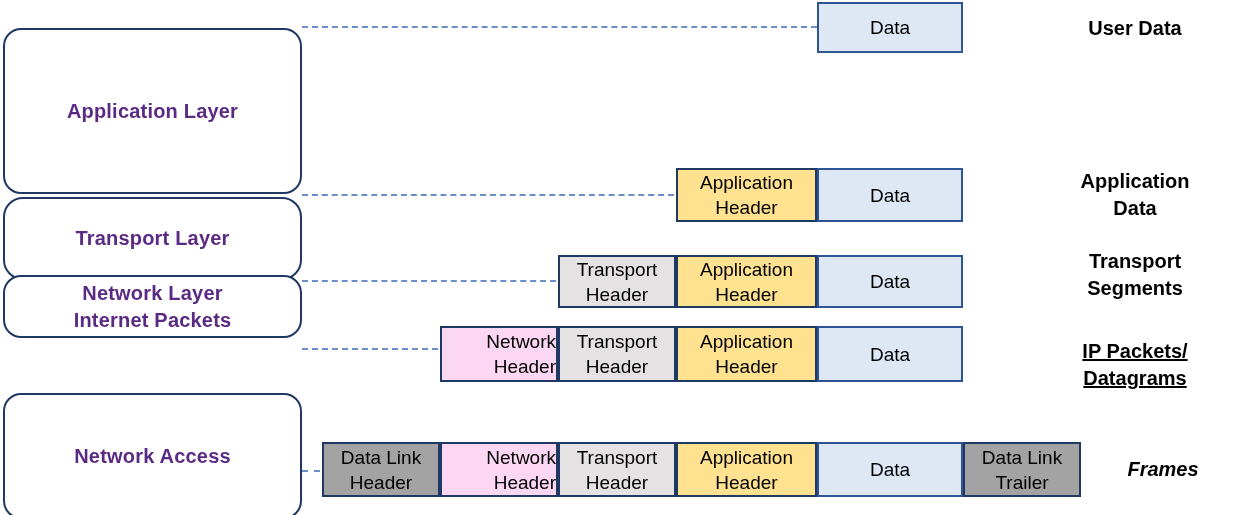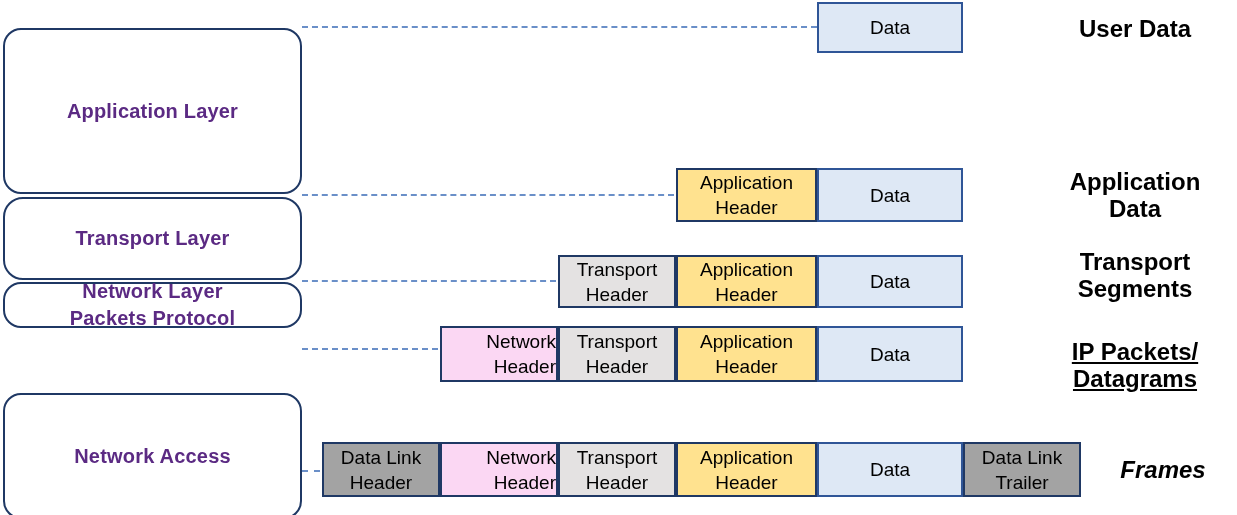--- a/index.html
+++ b/index.html
@@ -49,38 +49,38 @@
   .r5 { top:442px; height:55px; }
 
   
   .dash {
     position:absolute; height:0; border-top:2px dashed #6a8fc8;
   }
 
   
   .rlabel {
     position:absolute; left:1060px; width:150px;
-    font-weight:700; font-size:24px; line-height:27px; color:#000000;
+    font-weight:700; font-size:20px; line-height:27px; color:#000000;
     text-align:center;
   }
 </style>
 </head>
 <body>
 
 <div id="canvas">
 
   <div class="layer" style="top:28px;height:166px;">
     <div class="ln">Application Layer</div>
   </div>
   <div class="layer" style="top:197px;height:83px;border-radius:20px;">
     <div class="ln">Transport Layer</div>
   </div>
-  <div class="layer" style="top:282px;height:46px;">
+  <div class="layer" style="top:275px;height:63px;">
     <div class="ln">Network Layer</div>
-    <div class="ln">Packets Protocol</div>
+    <div class="ln">Internet Packets</div>
   </div>
   <div class="layer" style="top:349px;height:126px;margin-top:44px;">
     <div class="ln">Network Access</div>
   </div>
 
   <div class="dash" style="top:26px;left:302px;width:515px;"></div>
   <div class="dash" style="top:194px;left:302px;width:372px;"></div>
   <div class="dash" style="top:280px;left:302px;width:254px;"></div>
   <div class="dash" style="top:348px;left:302px;width:136px;"></div>
   <div class="dash" style="top:470px;left:302px;width:18px;"></div>

